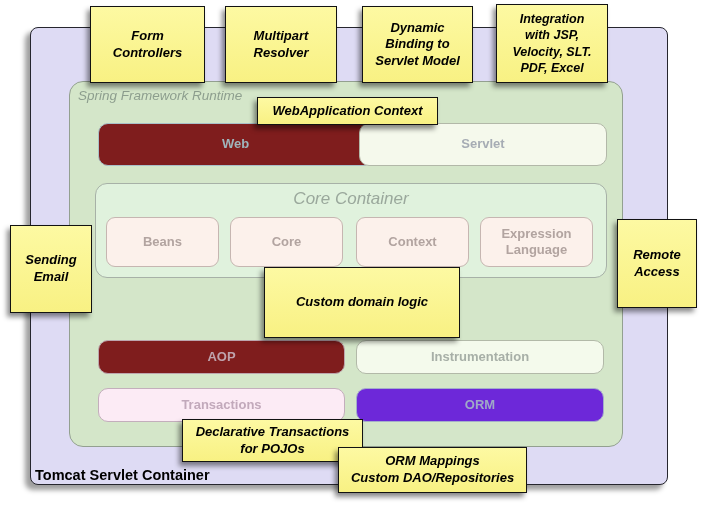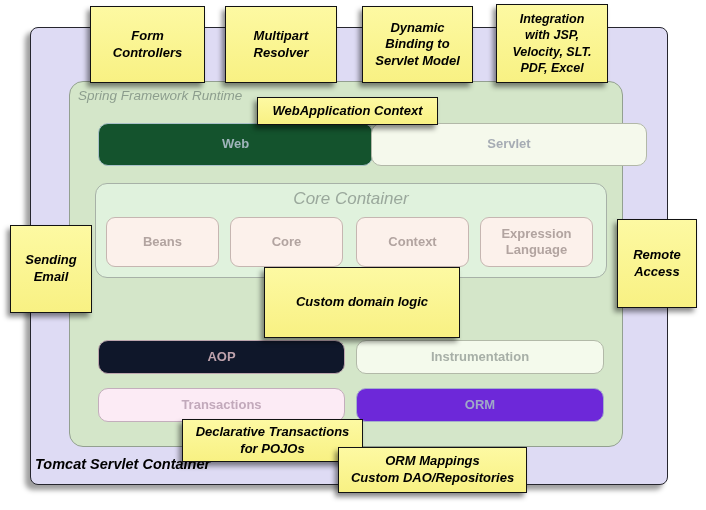--- a/index.html
+++ b/index.html
@@ -8,42 +8,42 @@
     font-family:"Liberation Sans",sans-serif;
   }
   
   .purple-box{
     position:absolute;left:30px;top:27px;width:638px;height:458px;
     background:#dedbf4;border:1.5px solid #26262e;border-radius:8px;
     box-shadow:-5px 5px 5px rgba(0,0,0,0.38);
     box-sizing:border-box;
   }
   .tomcat-label{
-    position:absolute;left:35px;top:456px;
-    font-size:14.5px;font-weight:bold;font-style:italic;color:#000;z-index:3;
+    position:absolute;left:35px;top:467px;
+    font-size:14.5px;font-weight:bold;color:#000;z-index:3;
   }
   
   .green-box{
     position:absolute;left:69px;top:81px;width:554px;height:366px;
     background:#d4e6c9;border:1px solid #93a090;border-radius:14px;
     box-sizing:border-box;z-index:2;
   }
   .runtime-label{
     position:absolute;left:78px;top:88px;
     font-size:13.5px;font-style:italic;color:#8d9e8e;z-index:3;
   }
   
   .mbox{
     position:absolute;display:flex;align-items:center;justify-content:center;
     border-radius:10px;box-sizing:border-box;z-index:3;
     font-size:13px;font-weight:bold;text-align:center;line-height:1.15;
   }
-  .web-box{left:98px;top:123px;width:275px;height:43px;background:#14532d;border:1px solid #a9c0c8;color:#9fb4bb;}
-  .servlet-box{left:359px;top:123px;width:276px;height:43px;background:#f5f9ec;border:1px solid #b2b8a8;color:#a6acb4;margin-left:12px;}
-  .aop-box{left:98px;top:340px;width:247px;height:34px;background:#0f172a;border:1px solid #bda6ae;color:#bfa3ad;}
+  .web-box{left:98px;top:123px;width:275px;height:43px;background:#7f1d1d;border:1px solid #a9c0c8;color:#9fb4bb;}
+  .servlet-box{left:359px;top:123px;width:248px;height:43px;background:#f5f9ec;border:1px solid #b2b8a8;color:#a6acb4;}
+  .aop-box{left:98px;top:340px;width:247px;height:34px;background:#7f1d1d;border:1px solid #bda6ae;color:#bfa3ad;}
   .instr-box{left:356px;top:340px;width:248px;height:34px;background:#f4faec;border:1px solid #b2b9a8;color:#a7afa7;}
   .trans-box{left:98px;top:388px;width:247px;height:34px;background:#fcebf5;border:1px solid #c3aebc;color:#c2a9bb;}
   .orm-box{left:356px;top:388px;width:248px;height:34px;background:#6d28d9;border:1px solid #a4aec9;color:#9fa9c7;}
   
   .core-box{
     position:absolute;left:95px;top:183px;width:512px;height:95px;
     background:#e0f2dd;border:1px solid #a7b1a7;border-radius:12px;
     box-sizing:border-box;z-index:3;
   }
   .core-heading{

